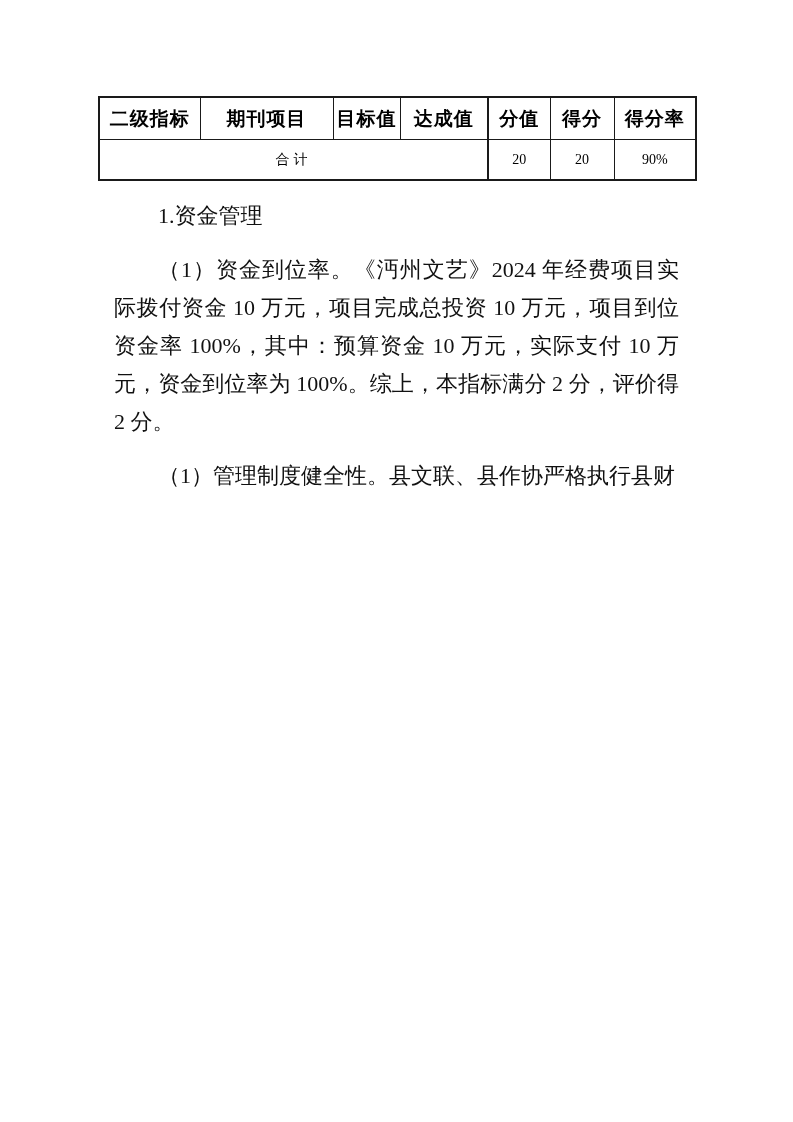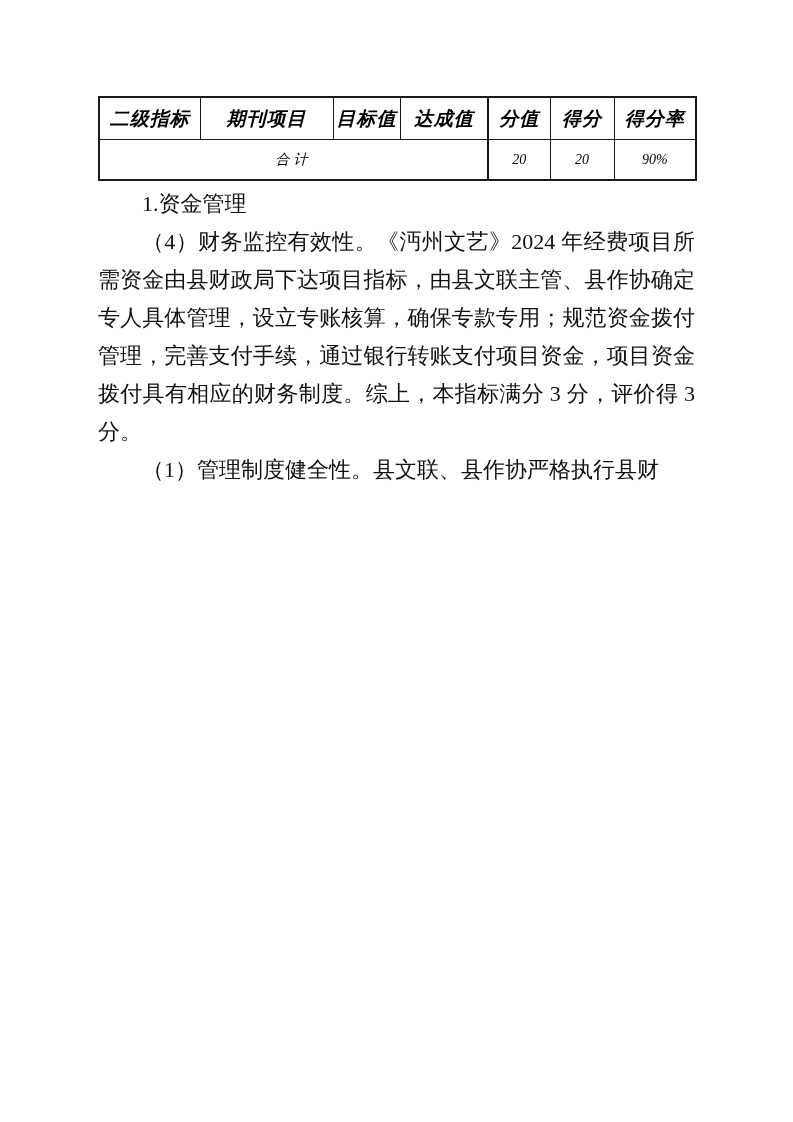--- a/index.html
+++ b/index.html
@@ -21,21 +21,20 @@
     left: 98px;
     top: 96px;
     width: 597px;
   }
   
   table.summary {
     width: 597px;
     border-collapse: collapse;
     table-layout: fixed;
     border: 2px solid #1a1a1a;
-    font-style: italic;
   }
   table.summary th,
   table.summary td {
     border: 1px solid #1a1a1a;
     text-align: center;
     vertical-align: middle;
     padding: 0;
     overflow: hidden;
     white-space: nowrap;
   }
@@ -54,21 +53,21 @@
     letter-spacing: 4px;
   }
   .thick-left {
     border-left: 2px solid #1a1a1a !important;
   }
   
   .bodytext {
     margin-top: 4px;
   }
   .bodytext p {
-    margin: 0;
+    margin: 16px;
     font-size: 22px;
     line-height: 38px;
     text-align: justify;
     text-justify: inter-ideograph;
     text-indent: 44px;
     color: #111111;
     word-break: break-all;
   }
 </style>
 </head>
@@ -103,18 +102,18 @@
           <td colspan="4" class="total-label">合计</td>
           <td class="thick-left">20</td>
           <td>20</td>
           <td>90%</td>
         </tr>
       </tbody>
     </table>
 
     <div class="bodytext">
       <p>1.资金管理</p>
-      <p>（4）财务监控有效性。《沔州文艺》2024 年经费项目所需资金由县财政局下达项目指标，由县文联主管、县作协确定专人具体管理，设立专账核算，确保专款专用；规范资金拨付管理，完善支付手续，通过银行转账支付项目资金，项目资金拨付具有相应的财务制度。综上，本指标满分 3 分，评价得 3 分。</p>
+      <p>（1）资金到位率。《沔州文艺》2024 年经费项目实际拨付资金 10 万元，项目完成总投资 10 万元，项目到位资金率 100%，其中：预算资金 10 万元，实际支付 10 万元，资金到位率为 100%。综上，本指标满分 2 分，评价得 2 分。</p>
       <p>（1）管理制度健全性。县文联、县作协严格执行县财</p>
     </div>
 
   </div>
 </div>
 
 </body></html>

